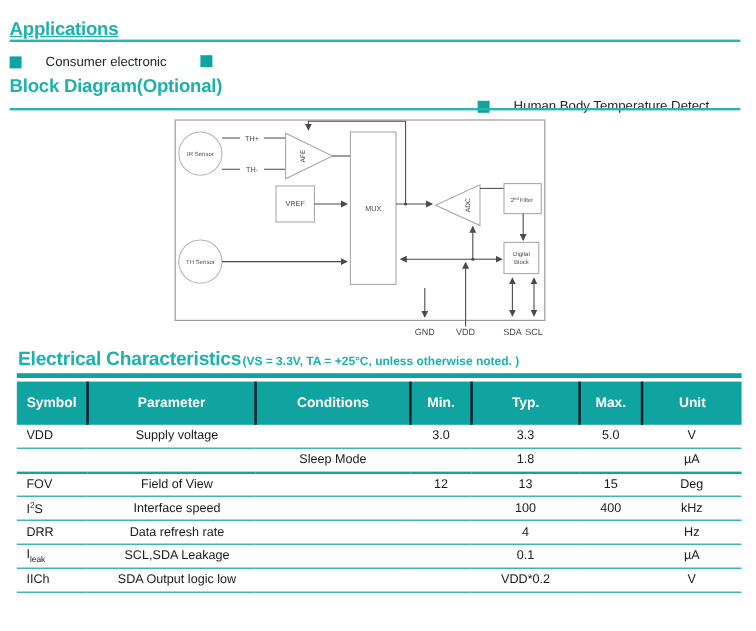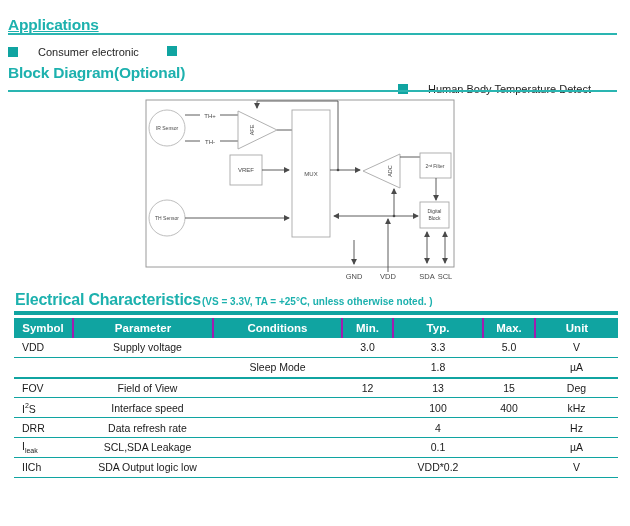--- a/index.html
+++ b/index.html
@@ -17,23 +17,23 @@
   .sq{width:10px;height:10px;background:#10a4a1;display:inline-block;}
   .bullet-label{font-size:11px;color:#1f1f1f;}
   .ec-head{position:absolute;left:15px;top:291px;display:flex;align-items:baseline;}
   .ec-sub{font-size:10px;font-weight:bold;color:#1db1ae;margin-left:1px;}
   
   .ec-table{position:absolute;left:14px;top:311px;width:604px;}
   .topbar{height:4px;background:#10a4a1;margin-bottom:3px;}
   table{border-collapse:collapse;width:604px;table-layout:fixed;}
   thead th{
     background:#10a4a1;color:#ffffff;font-weight:bold;font-size:11.5px;
-    height:20px;padding:0;text-align:center;
-  }
-  thead th + th{border-left:2px solid #a21caf;}
+    height:36px;padding:0;text-align:center;
+  }
+  thead th + th{border-left:2px solid #0f172a;}
   tbody td{
     height:18.8px;border-bottom:1.4px solid #10a4a1;color:#1a1a1a;
     font-size:10.5px;text-align:center;padding:0;white-space:nowrap;overflow:hidden;
   }
   tbody td.sym{text-align:left;padding-left:8px;}
   tbody td.par{text-align:center;padding-left:9px;}
   tr.thin td{border-bottom-width:1px;}
   tr.thick td{border-bottom-width:2.2px;}
   tr.last td{border-bottom-width:2px;}
   sup.sp{font-size:7px;}

